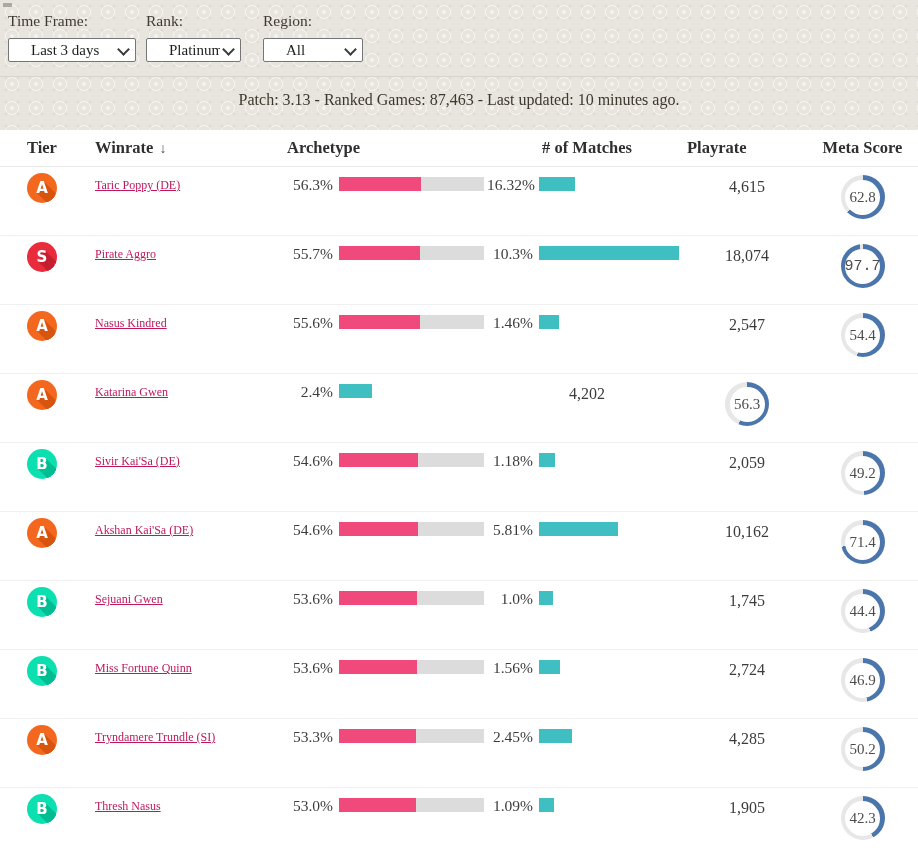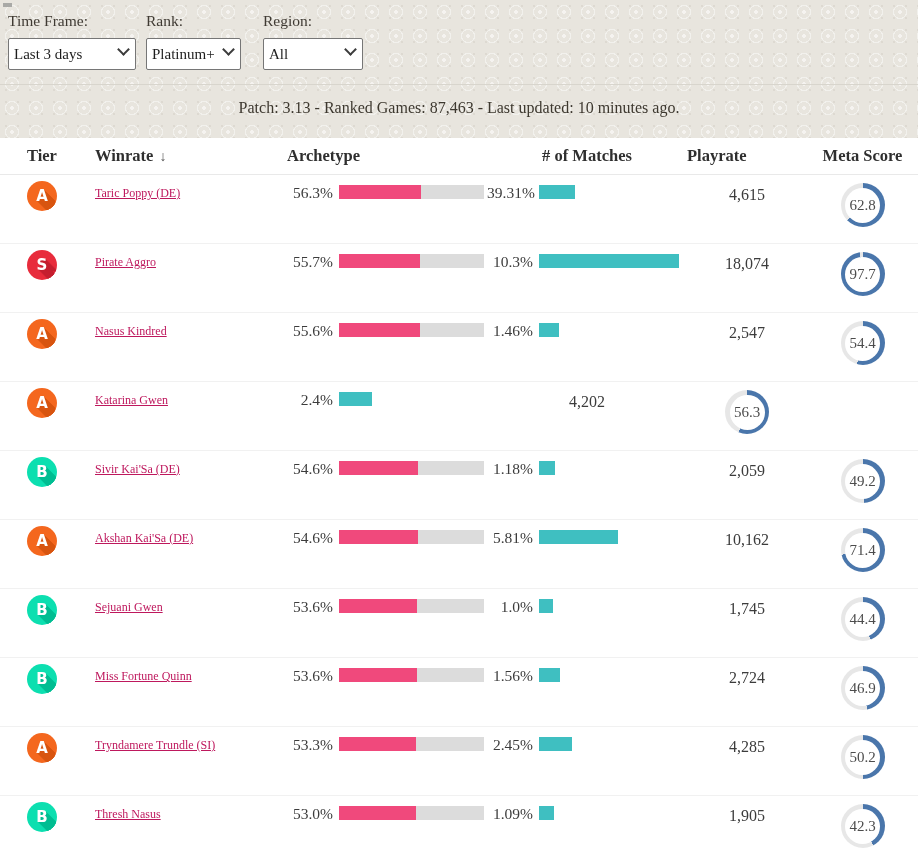--- a/index.html
+++ b/index.html
@@ -22,24 +22,24 @@
   .filter-group.f3{width:100px;}
   .filter-label{font-size:15.5px;margin-bottom:8px;color:#3f3a33;}
   .select-wrap{position:relative;}
   .select-wrap::after{
     content:"";position:absolute;right:8px;top:7px;width:7px;height:7px;
     border-left:2px solid #3c3c3c;border-bottom:2px solid #3c3c3c;
     transform:rotate(-45deg);pointer-events:none;
   }
   select{
     -webkit-appearance:none;appearance:none;
-    width:100%;height:32px;box-sizing:border-box;
+    width:100%;height:24px;box-sizing:border-box;
     font:15px "Liberation Serif","DejaVu Serif",serif;color:#1d1d1d;
     background:#fff;border:1px solid #767676;border-radius:2px;
-    padding:0 20px 0 5px;
+    padding:0 20px 0 22px;
   }
   
   .status-section{
     margin-top:14px;border-top:1px solid #d8d5cd;
     padding:14px 0 0 0;height:39px;text-align:center;
   }
   .status-text{font-size:16px;color:#3d382f;}
   
   .meta-table{background:#fff;width:918px;}
   .grid-row{
@@ -133,21 +133,21 @@
       </div>
     </div>
     <div class="cell-archetype">Taric Poppy (DE)</div>
     <div class="cell-bar">
       <span class="bar-val">56.3%</span>
       <span class="wr-track">
         <span class="wr-fill" style="display: block; width: 56.3%;"></span>
       </span>
     </div>
     <div class="cell-bar">
-      <span class="bar-val">39.31%</span>
+      <span class="bar-val">16.32%</span>
       <span class="pr-fill" style="display: inline-block; width: 36px;"></span>
     </div>
     <div class="cell-matches">4,615</div>
     <div class="cell-meta">
       <div class="ring" style="background: conic-gradient(rgb(74, 118, 171) 62.8%, rgb(231, 231, 231) 0deg);">
         <span class="score">62.8</span>
       </div>
     </div>
   </div>
 
@@ -163,21 +163,21 @@
       <span class="wr-track">
         <span class="wr-fill" style="display: block; width: 55.7%;"></span>
       </span>
     </div>
     <div class="cell-bar">
       <span class="bar-val">10.3%</span>
       <span class="pr-fill" style="display: inline-block; width: 140px;"></span>
     </div>
     <div class="cell-matches">18,074</div>
     <div class="cell-meta">
-      <div class="ring" style="background: conic-gradient(rgb(74, 118, 171) 97.7%, rgb(231, 231, 231) 0deg);">
+      <div class="ring" style="background: conic-gradient(rgb(74, 118, 171) 97.7%, rgb(231, 231, 231) 0deg); font-family: Liberation Mono, monospace;">
         <span class="score">97.7</span>
       </div>
     </div>
   </div>
 
   <div class="grid-row trow">
     <div class="cell-tier">
       <div class="tier-badge" style="background: rgb(244, 103, 30); --sh: #d85510;">
         <span class="letter">A</span>
       </div>

